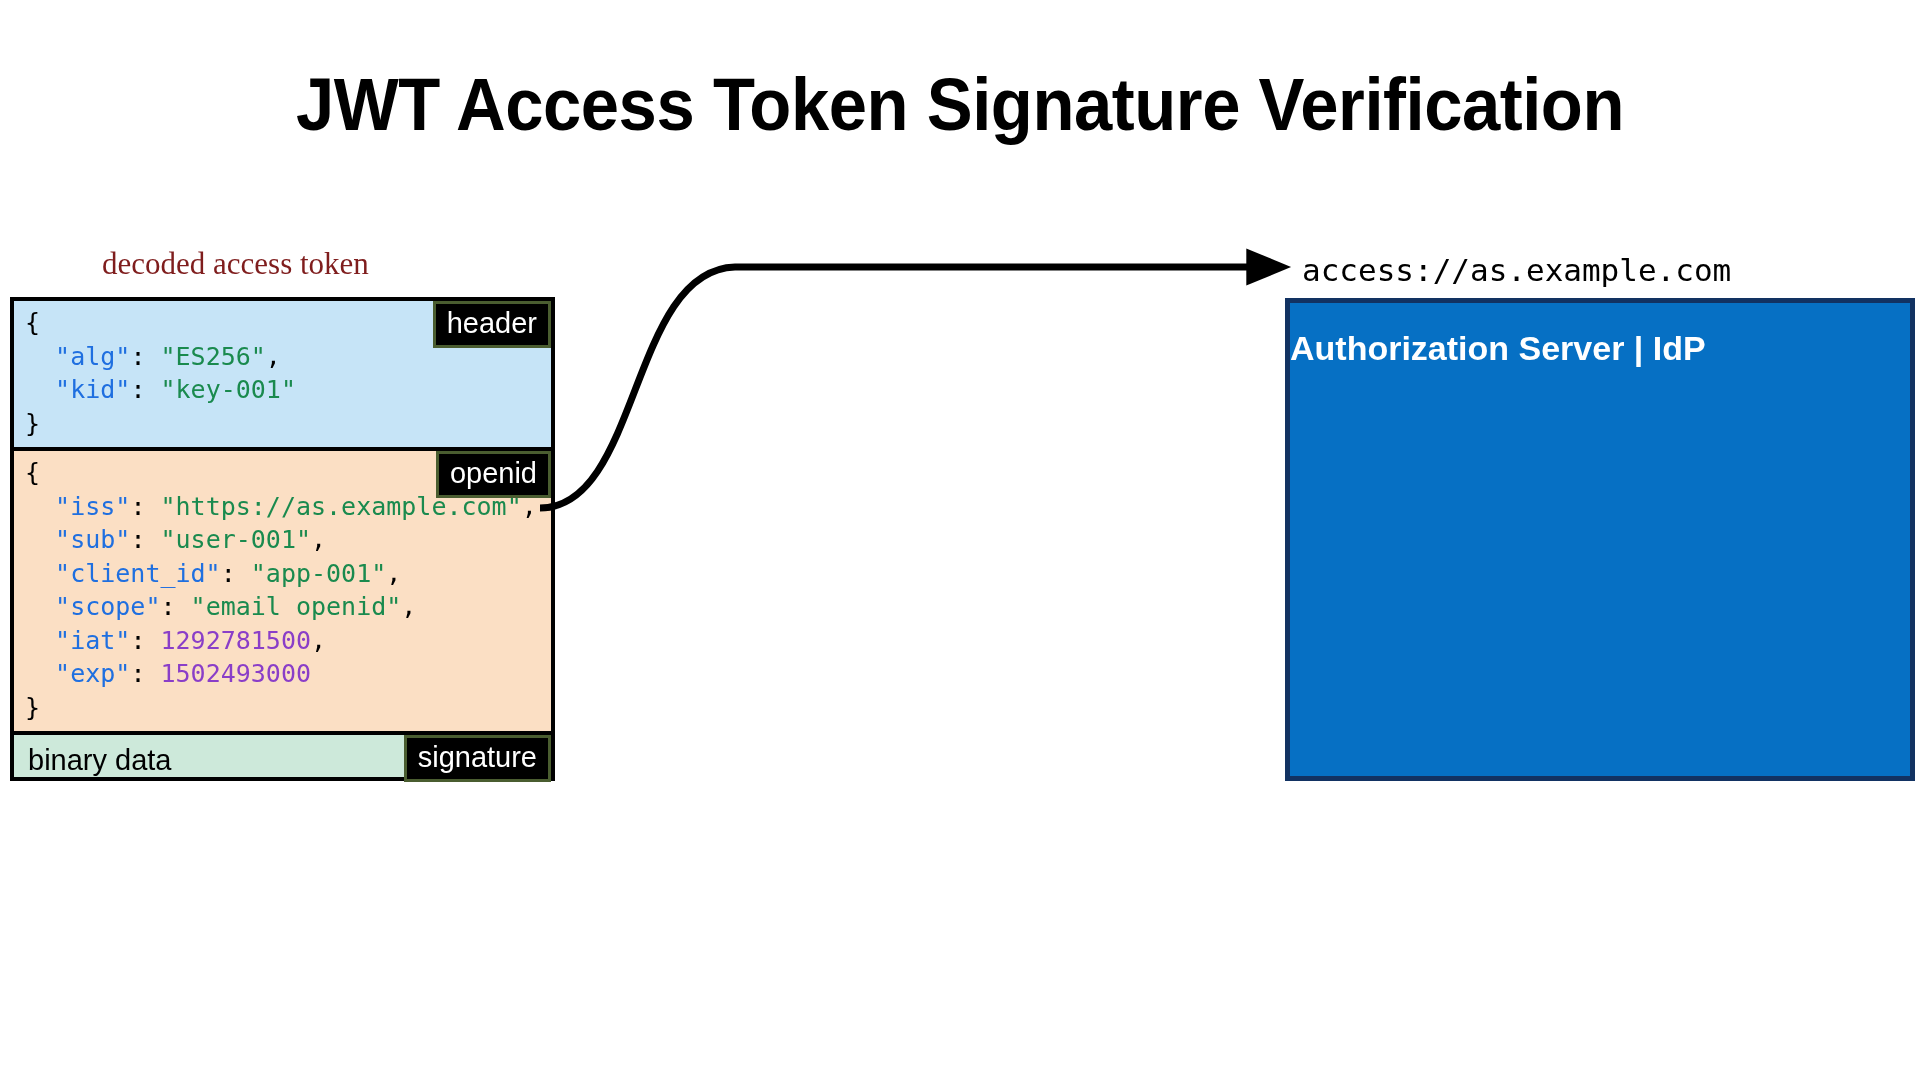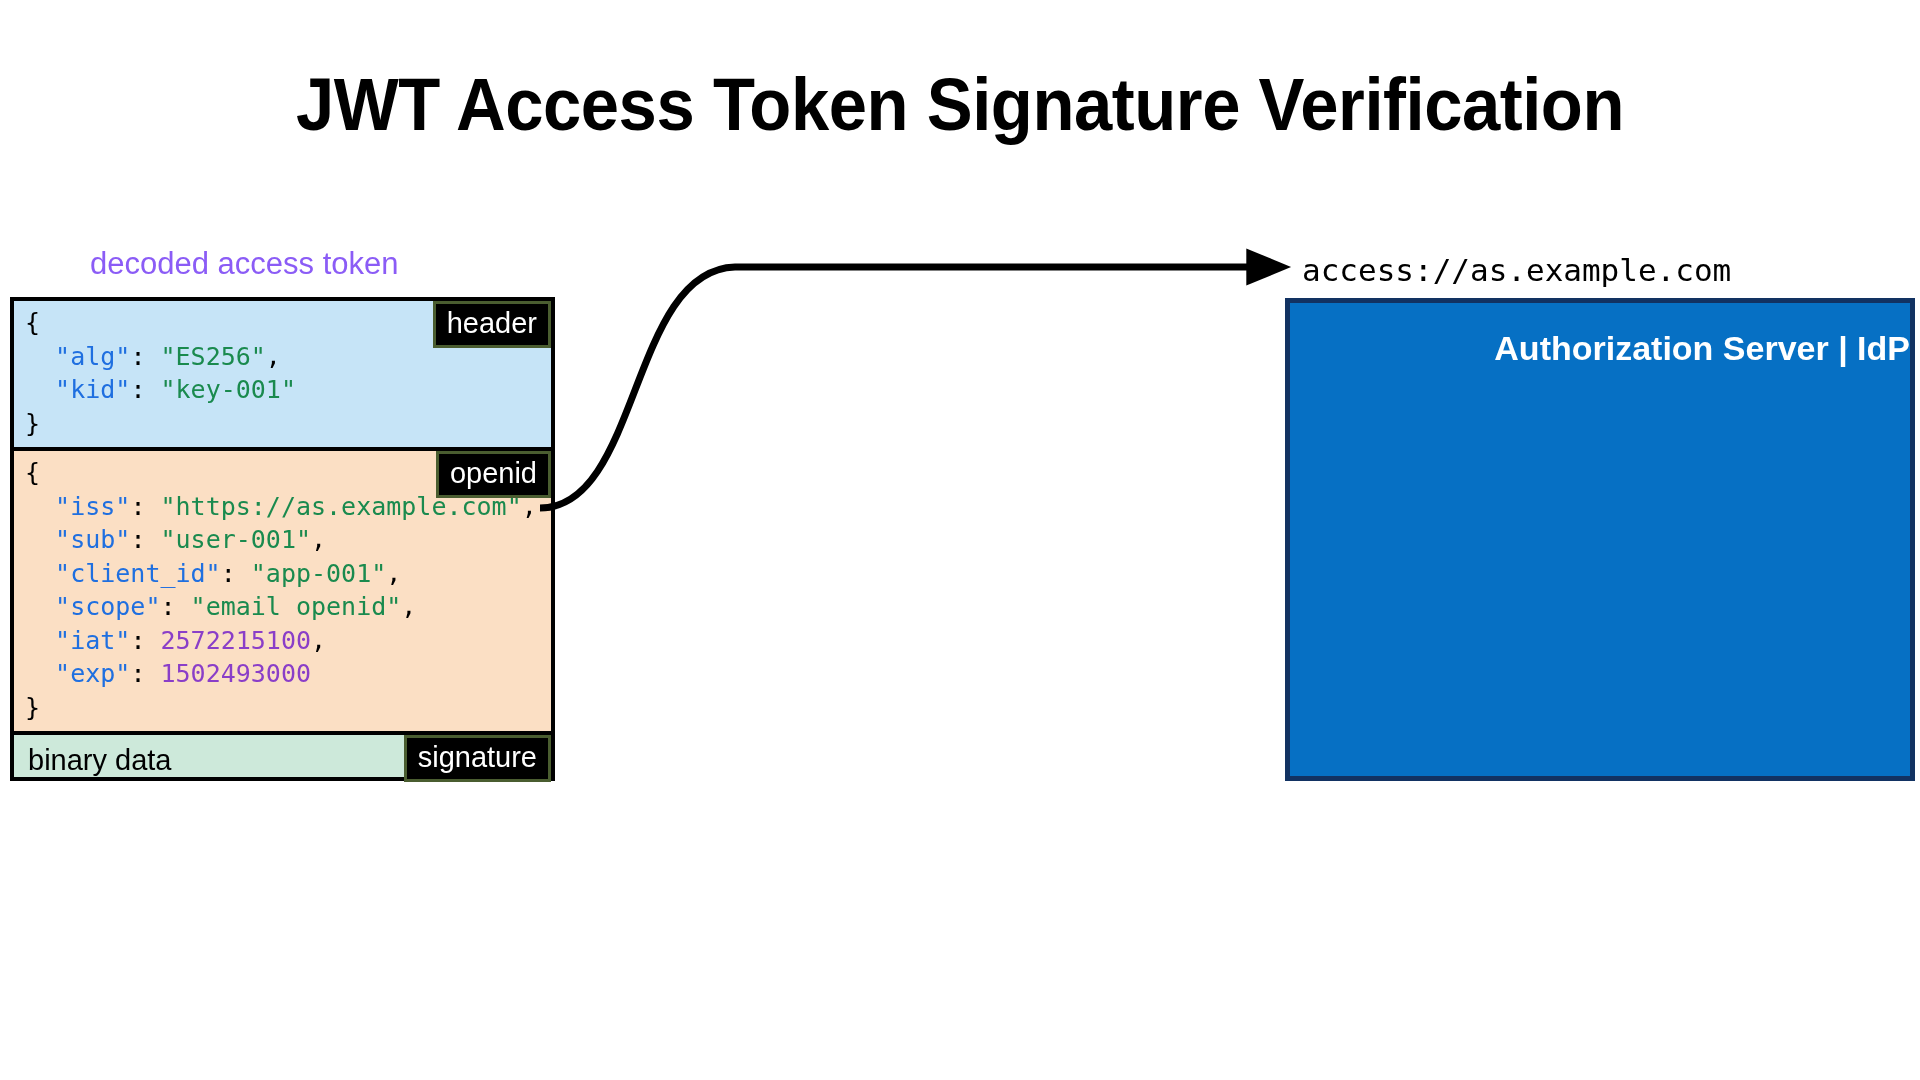--- a/index.html
+++ b/index.html
@@ -28,25 +28,25 @@
     letter-spacing: -0.5px;
     color: #000000;
     transform: scaleX(0.93);
     transform-origin: center center;
     white-space: nowrap;
   }
 
   
   #token-caption {
     position: absolute;
-    left: 90px;
+    left: 102px;
     top: 246px;
     font-size: 31px;
-    color: #8b5cf6;
-    font-family: Liberation Sans, sans-serif;
+    color: #7f1d1d;
+    font-family: Liberation Serif, serif;
     white-space: nowrap;
   }
 
   #token-stack {
     position: absolute;
     left: 10px;
     top: 297px;
     width: 545px;
   }
 
@@ -125,21 +125,21 @@
     height: 483px;
     background: #0670c4;
     border: 5px solid #123262;
     box-sizing: border-box;
   }
   #as-box-label {
     position: absolute;
     left: 0;
     top: 26px;
     width: 100%;
-    text-align: right;
+    text-align: left;
     color: #ffffff;
     font-family: "Liberation Sans Narrow", "Liberation Sans", sans-serif;
     font-weight: bold;
     font-size: 34px;
     white-space: nowrap;
   }
 
   
   #arrow-svg {
     position: absolute;
@@ -170,21 +170,21 @@
   </div>
 
   <div class="token-section" id="section-payload">
     <div class="section-tag">openid</div>
     <div class="code-body">
         <div class="code-line"><span class="p">{</span></div>
         <div class="code-line"><span class="p">  </span><span class="k">"iss"</span><span class="p">: </span><span class="s">"https://as.example.com"</span><span class="p">,</span></div>
         <div class="code-line"><span class="p">  </span><span class="k">"sub"</span><span class="p">: </span><span class="s">"user-001"</span><span class="p">,</span></div>
         <div class="code-line"><span class="p">  </span><span class="k">"client_id"</span><span class="p">: </span><span class="s">"app-001"</span><span class="p">,</span></div>
         <div class="code-line"><span class="p">  </span><span class="k">"scope"</span><span class="p">: </span><span class="s">"email openid"</span><span class="p">,</span></div>
-        <div class="code-line"><span class="p">  </span><span class="k">"iat"</span><span class="p">: </span><span class="n">2572215100</span><span class="p">,</span></div>
+        <div class="code-line"><span class="p">  </span><span class="k">"iat"</span><span class="p">: </span><span class="n">1292781500</span><span class="p">,</span></div>
         <div class="code-line"><span class="p">  </span><span class="k">"exp"</span><span class="p">: </span><span class="n">1502493000</span></div>
         <div class="code-line"><span class="p">}</span></div>
       </div>
   </div>
 
   <div class="token-section last" id="section-signature">
     <div class="section-tag">signature</div>
     <div id="signature-text">binary data</div>
   </div>
 

